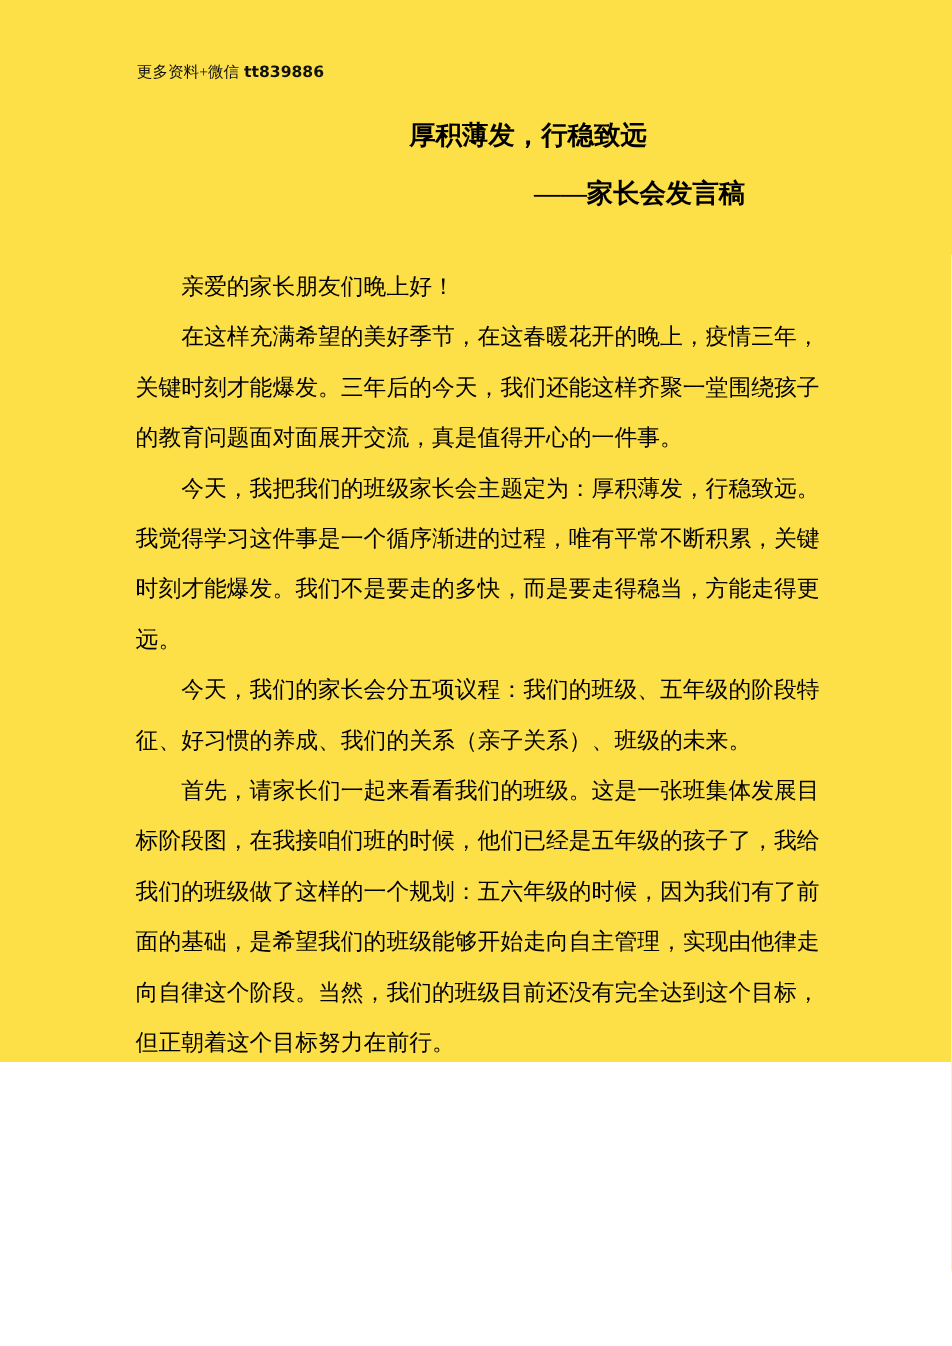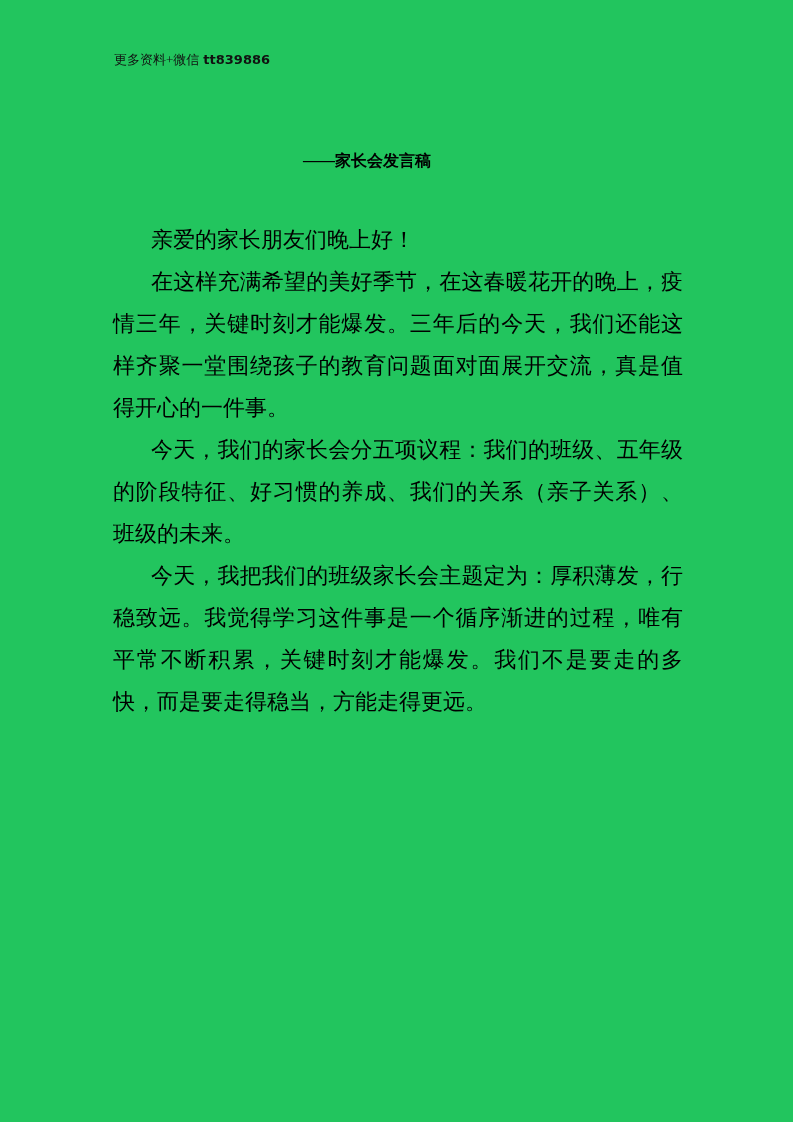--- a/index.html
+++ b/index.html
@@ -3,22 +3,22 @@
 <meta charset="utf-8">
 <style>
   html, body {
     margin: 0;
     padding: 0;
     background: #ffffff;
   }
   .page {
     position: relative;
     width: 793px;
-    height: 1122px;
-    background: #22c55e;
+    height: 885px;
+    background: #fde047;
     color: #000000;
     font-family: "Liberation Serif", "DejaVu Serif", serif;
     overflow: hidden;
   }
   .watermark {
     position: absolute;
     left: 114px;
     top: 52px;
     font-size: 13px;
     line-height: 16px;
@@ -44,54 +44,56 @@
     text-indent: 84px;
     white-space: nowrap;
   }
   .doc-subtitle {
     position: absolute;
     left: 113px;
     top: 146px;
     width: 570px;
     box-sizing: border-box;
     padding-right: 62px;
-    font-size: 16px;
+    font-size: 22px;
     font-weight: 700;
     line-height: 30px;
-    text-align: center;
+    text-align: right;
     white-space: nowrap;
   }
   .doc-body {
     position: absolute;
     left: 113px;
     top: 219px;
     width: 570px;
-    font-size: 22px;
+    font-size: 19px;
     line-height: 42px;
     text-align: justify;
     text-justify: inter-ideograph;
   }
   .doc-body p {
     margin: 0;
     padding: 0;
     text-indent: 38px;
   }
 </style>
 </head>
 <body>
 
 <div class="page">
 
   <div class="watermark">
     <span>更多资料+微信</span><span class="code">tt839886</span>
   </div>
 
+  <h1 class="doc-title">厚积薄发，行稳致远</h1>
 
   <div class="doc-subtitle">——家长会发言稿</div>
 
   <div class="doc-body">
     <p>亲爱的家长朋友们晚上好！</p>
     <p>在这样充满希望的美好季节，在这春暖花开的晚上，疫情三年，关键时刻才能爆发。三年后的今天，我们还能这样齐聚一堂围绕孩子的教育问题面对面展开交流，真是值得开心的一件事。</p>
+    <p>今天，我把我们的班级家长会主题定为：厚积薄发，行稳致远。我觉得学习这件事是一个循序渐进的过程，唯有平常不断积累，关键时刻才能爆发。我们不是要走的多快，而是要走得稳当，方能走得更远。</p>
     <p>今天，我们的家长会分五项议程：我们的班级、五年级的阶段特征、好习惯的养成、我们的关系（亲子关系）、班级的未来。</p>
-    <p>今天，我把我们的班级家长会主题定为：厚积薄发，行稳致远。我觉得学习这件事是一个循序渐进的过程，唯有平常不断积累，关键时刻才能爆发。我们不是要走的多快，而是要走得稳当，方能走得更远。</p>
+    <p>首先，请家长们一起来看看我们的班级。这是一张班集体发展目标阶段图，在我接咱们班的时候，他们已经是五年级的孩子了，我给我们的班级做了这样的一个规划：五六年级的时候，因为我们有了前面的基础，是希望我们的班级能够开始走向自主管理，实现由他律走向自律这个阶段。当然，我们的班级目前还没有完全达到这个目标，但正朝着这个目标努力在前行。</p>
   </div>
 
 </div>
 
 </body></html>

